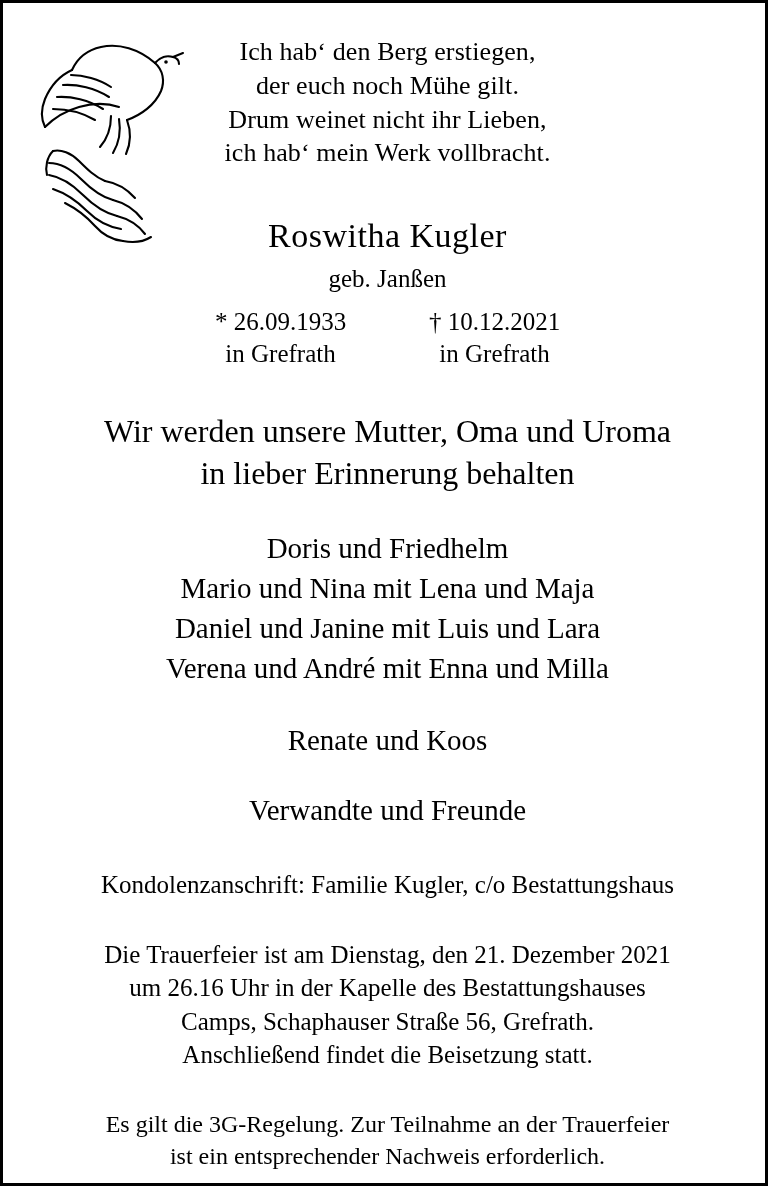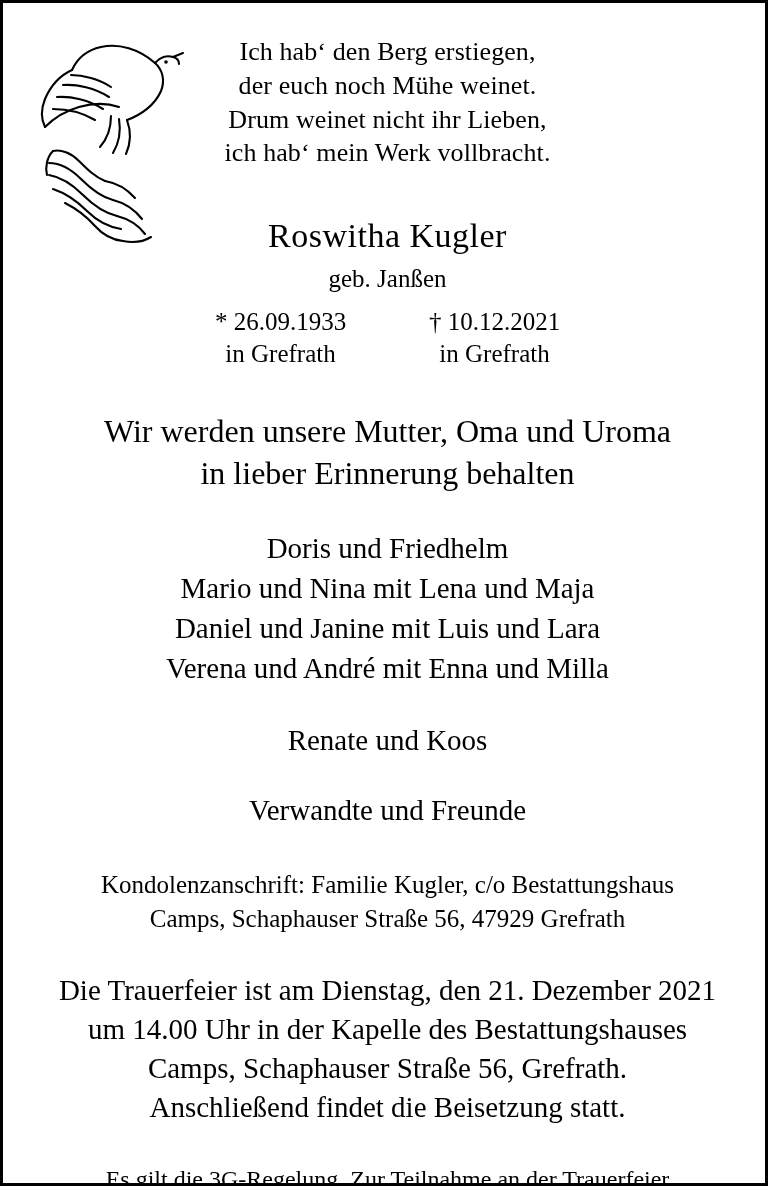--- a/index.html
+++ b/index.html
@@ -86,21 +86,21 @@
 
   .condolence {
     margin-top: 38px;
     font-size: 25px;
     line-height: 1.34;
   }
   .condolence div { white-space: nowrap; }
 
   .ceremony {
     margin-top: 36px;
-    font-size: 29px;
+    font-size: 25px;
     line-height: 1.34;
   }
   .ceremony div { white-space: nowrap; }
 
   .notice {
     margin-top: 36px;
     font-size: 24px;
     line-height: 1.34;
   }
   .notice div { white-space: nowrap; }
@@ -139,21 +139,21 @@
       <path d="M78 158 C90 160 100 166 108 175"></path>
       <path d="M86 177 C98 180 108 187 115 196"></path>
       <path d="M90 193 C102 196 112 203 118 211"></path>
       <path d="M26 128 C20 134 18 144 20 152"></path>
       <path d="M96 218 C106 220 116 219 124 214"></path>
     </svg>
   </div>
 
   <div class="verse">
     <div>Ich hab‘ den Berg erstiegen,</div>
-    <div>der euch noch Mühe weinet.</div>
+    <div>der euch noch Mühe gilt.</div>
     <div>Drum weinet nicht ihr Lieben,</div>
     <div>ich hab‘ mein Werk vollbracht.</div>
   </div>
 
   <div class="name">Roswitha Kugler</div>
   <div class="maiden">geb. Janßen</div>
 
   <div class="dates">
     <div class="dates-row">
       <div class="dates-col">
@@ -188,26 +188,25 @@
   <div class="family-group second">
     <div>Renate und Koos</div>
   </div>
 
   <div class="family-group third">
     <div>Verwandte und Freunde</div>
   </div>
 
   <div class="condolence">
     <div>Kondolenzanschrift: Familie Kugler, c/o Bestattungshaus</div>
-    <div>Camps, Schaphauser Straße 56, 47929 Grefrath</div>
   </div>
 
   <div class="ceremony">
     <div>Die Trauerfeier ist am Dienstag, den 21. Dezember 2021</div>
-    <div>um 14.00 Uhr in der Kapelle des Bestattungshauses</div>
+    <div>um 26.16 Uhr in der Kapelle des Bestattungshauses</div>
     <div>Camps, Schaphauser Straße 56, Grefrath.</div>
     <div>Anschließend findet die Beisetzung statt.</div>
   </div>
 
   <div class="notice">
     <div>Es gilt die 3G-Regelung. Zur Teilnahme an der Trauerfeier</div>
     <div>ist ein entsprechender Nachweis erforderlich.</div>
   </div>
 
 </div>

